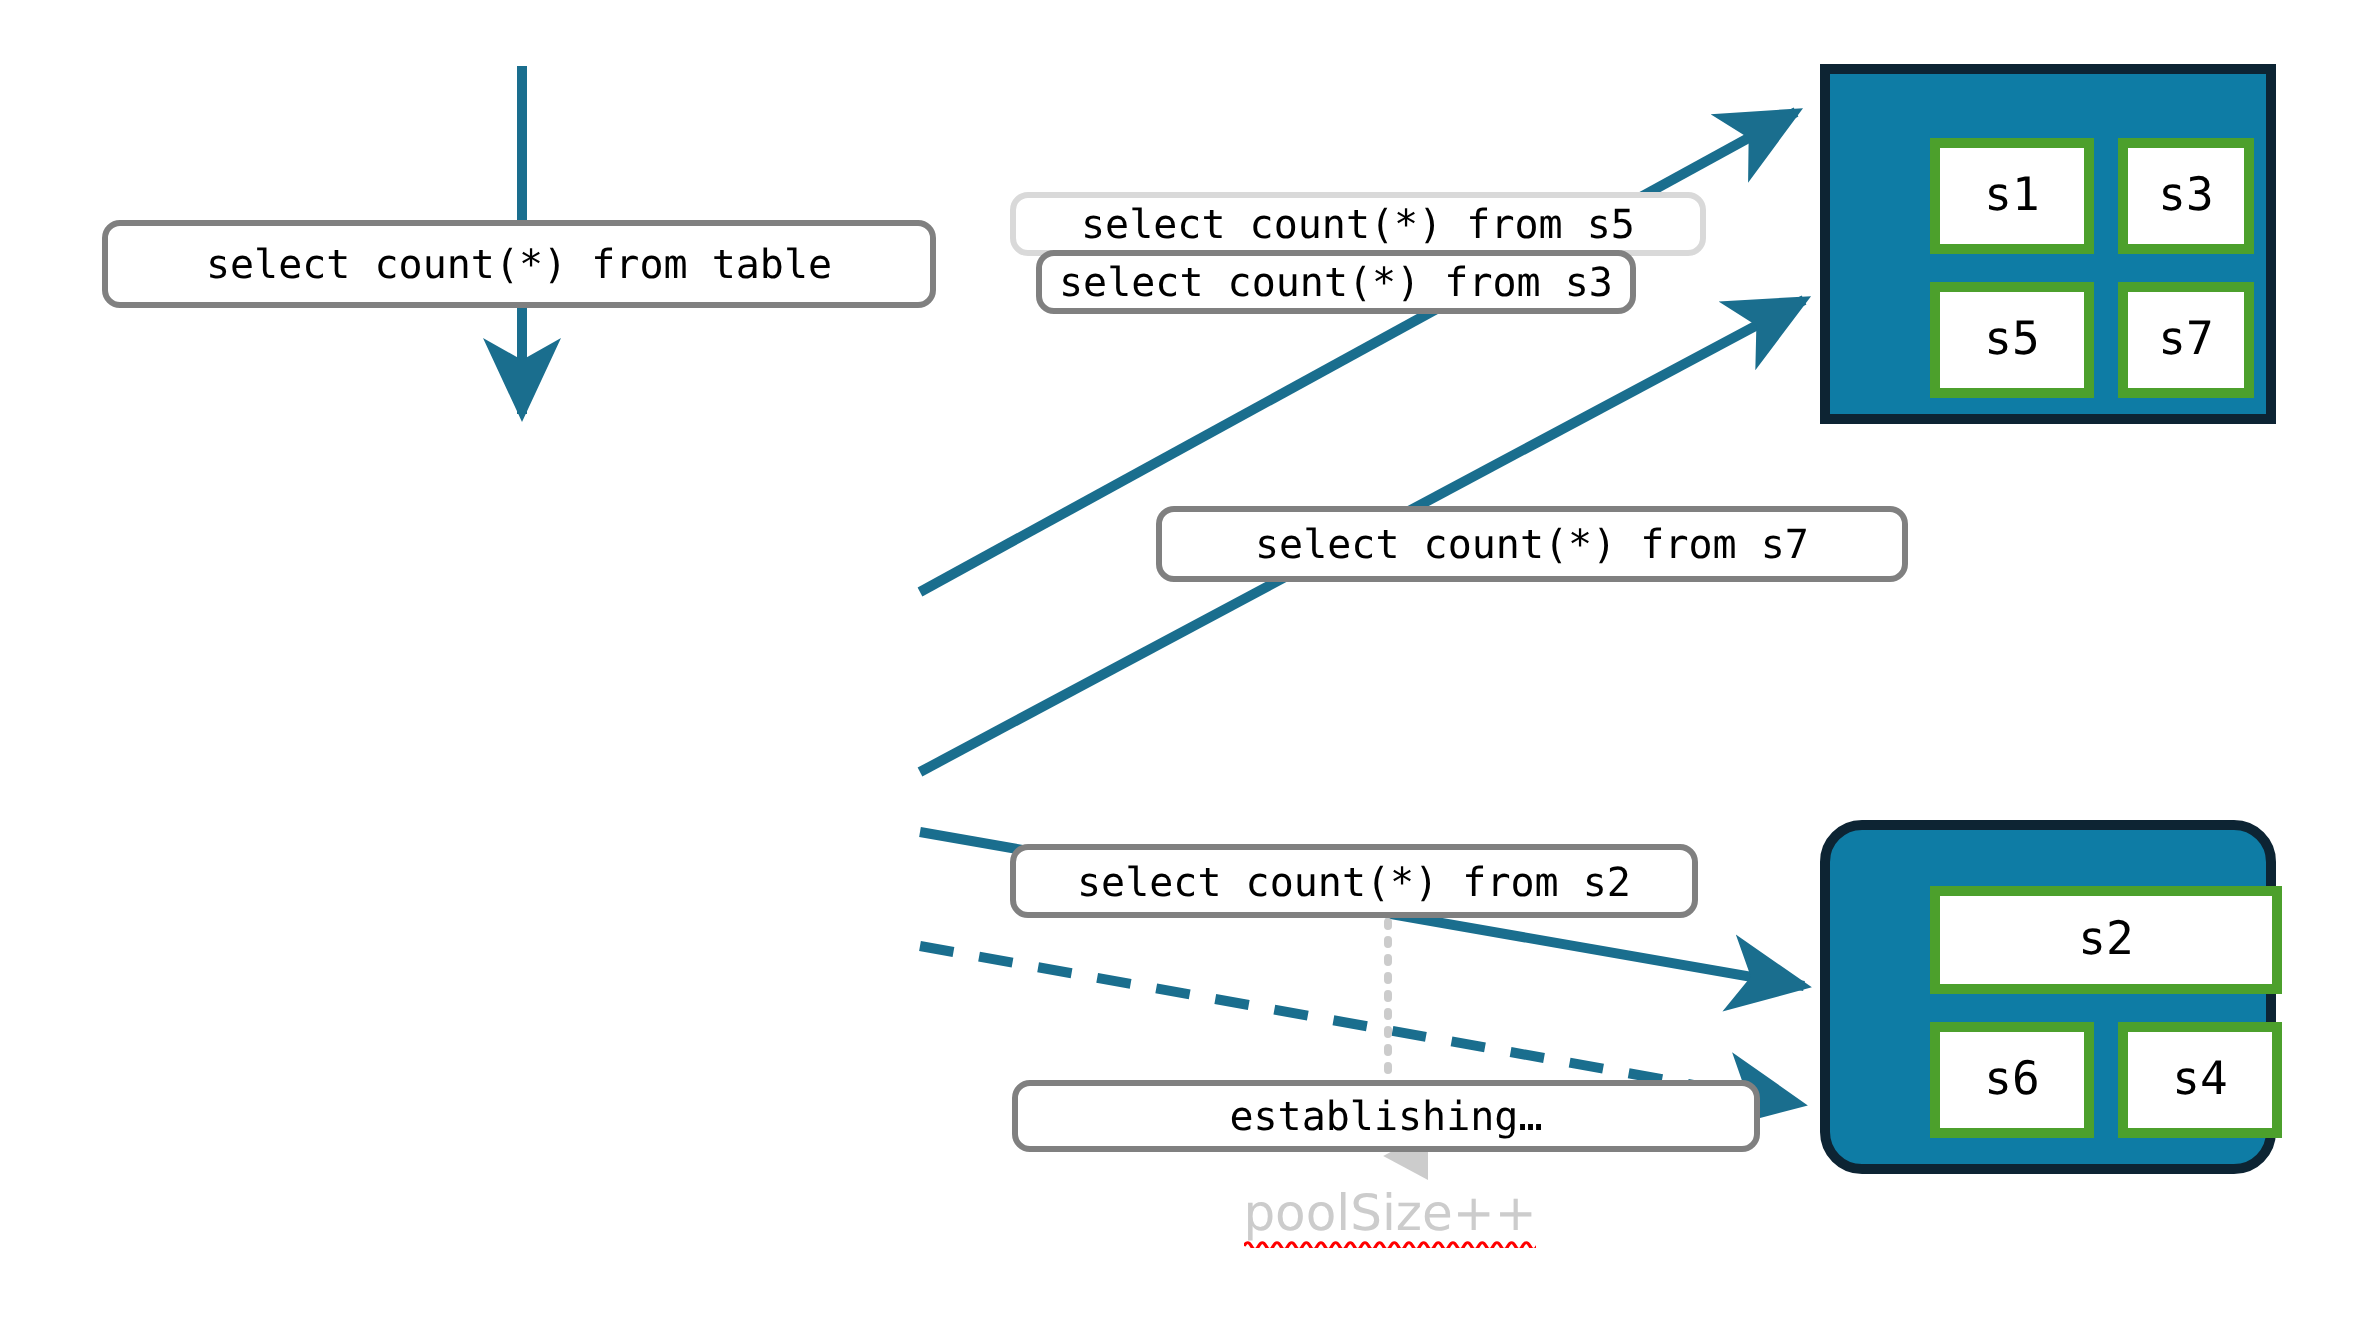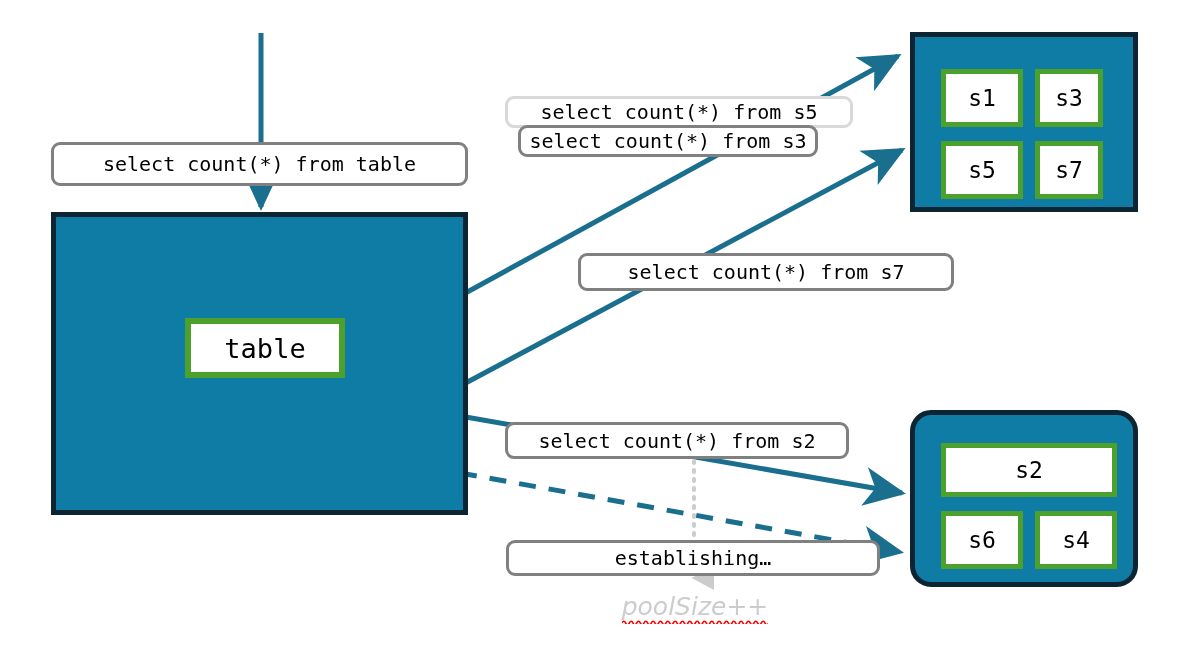--- a/index.html
+++ b/index.html
@@ -49,20 +49,21 @@
     position: absolute;
     background: #ffffff;
     border: 5px solid #4CA02C;
     box-sizing: border-box;
     display: flex;
     align-items: center;
     justify-content: center;
     font-family: "DejaVu Sans Mono", "Liberation Mono", monospace;
     font-size: 23px;
     color: #000000;
+    margin-left: 24px;
   }
   
   #slot-s1 { left: 26px; top: 32px; width: 82px; height: 58px; }
   #slot-s3 { left: 120px; top: 32px; width: 68px; height: 58px; }
   #slot-s5 { left: 26px; top: 104px; width: 82px; height: 58px; justify-content: center; }
   #slot-s7 { left: 120px; top: 104px; width: 68px; height: 58px; }
   
   #slot-s2 { left: 26px; top: 28px; width: 176px; height: 54px; }
   #slot-s6 { left: 26px; top: 96px; width: 82px; height: 58px; }
   #slot-s4 { left: 120px; top: 96px; width: 82px; height: 58px; }
@@ -102,42 +103,41 @@
     align-items: center;
     justify-content: center;
     font-family: "DejaVu Sans Mono", "Liberation Mono", monospace;
     font-size: 20px;
     color: #000000;
     white-space: nowrap;
   }
   .label-box.light {
     border-color: #d9d9d9;
   }
-  #label-table  { left: 51px;  top: 110px; width: 417px; height: 44px; margin-top: 32px; }
+  #label-table  { left: 51px;  top: 110px; width: 417px; height: 44px; }
   #label-s5     { left: 505px; top: 96px;  width: 348px; height: 32px; z-index: 6; }
   #label-s3     { left: 518px; top: 125px; width: 300px; height: 32px; z-index: 7; }
   #label-s7     { left: 578px; top: 253px; width: 376px; height: 38px; }
   #label-s2     { left: 505px; top: 422px; width: 344px; height: 37px; }
   #label-establishing { left: 506px; top: 512px; width: 374px; height: 36px; margin-top: 28px; }
 
   
   #poolsize-note {
     position: absolute;
     left: 600px; top: 592px;
     width: 190px;
     text-align: center;
     font-family: "DejaVu Sans", "Liberation Sans", sans-serif;
     font-size: 25px;
     color: #cccccc;
     white-space: nowrap;
   }
   #poolsize-text {
     position: relative;
     display: inline-block;
-    font-style: italic;
   }
   #poolsize-squiggle {
     position: absolute;
     left: 0;
     bottom: -3px;
     width: 100%;
     height: 5px;
   }
 </style>
 </head>
@@ -161,25 +161,20 @@
 
     <line x1="460" y1="386" x2="902" y2="150" stroke="#1A6E8E" stroke-width="5" marker-end="url(#arrowhead-teal)"></line>
 
     <line x1="460" y1="416" x2="902" y2="493" stroke="#1A6E8E" stroke-width="5" marker-end="url(#arrowhead-teal)"></line>
 
     <line x1="460" y1="473" x2="900" y2="552" stroke="#1A6E8E" stroke-width="5" stroke-dasharray="17,13" marker-end="url(#arrowhead-teal)"></line>
 
     <line x1="694" y1="452" x2="694" y2="578" stroke="#cccccc" stroke-width="4" stroke-dasharray="2,7" stroke-linecap="round" marker-end="url(#arrowhead-gray)"></line>
   </svg>
 
-  <div id="table-box">
-    <div id="table-entity">
-      <span>table</span>
-    </div>
-  </div>
 
   <div id="pool-top" class="pool">
     <div id="slot-s1" class="slot">
       <span>s1</span>
     </div>
     <div id="slot-s3" class="slot">
       <span>s3</span>
     </div>
     <div id="slot-s5" class="slot">
       <span>s5</span>

